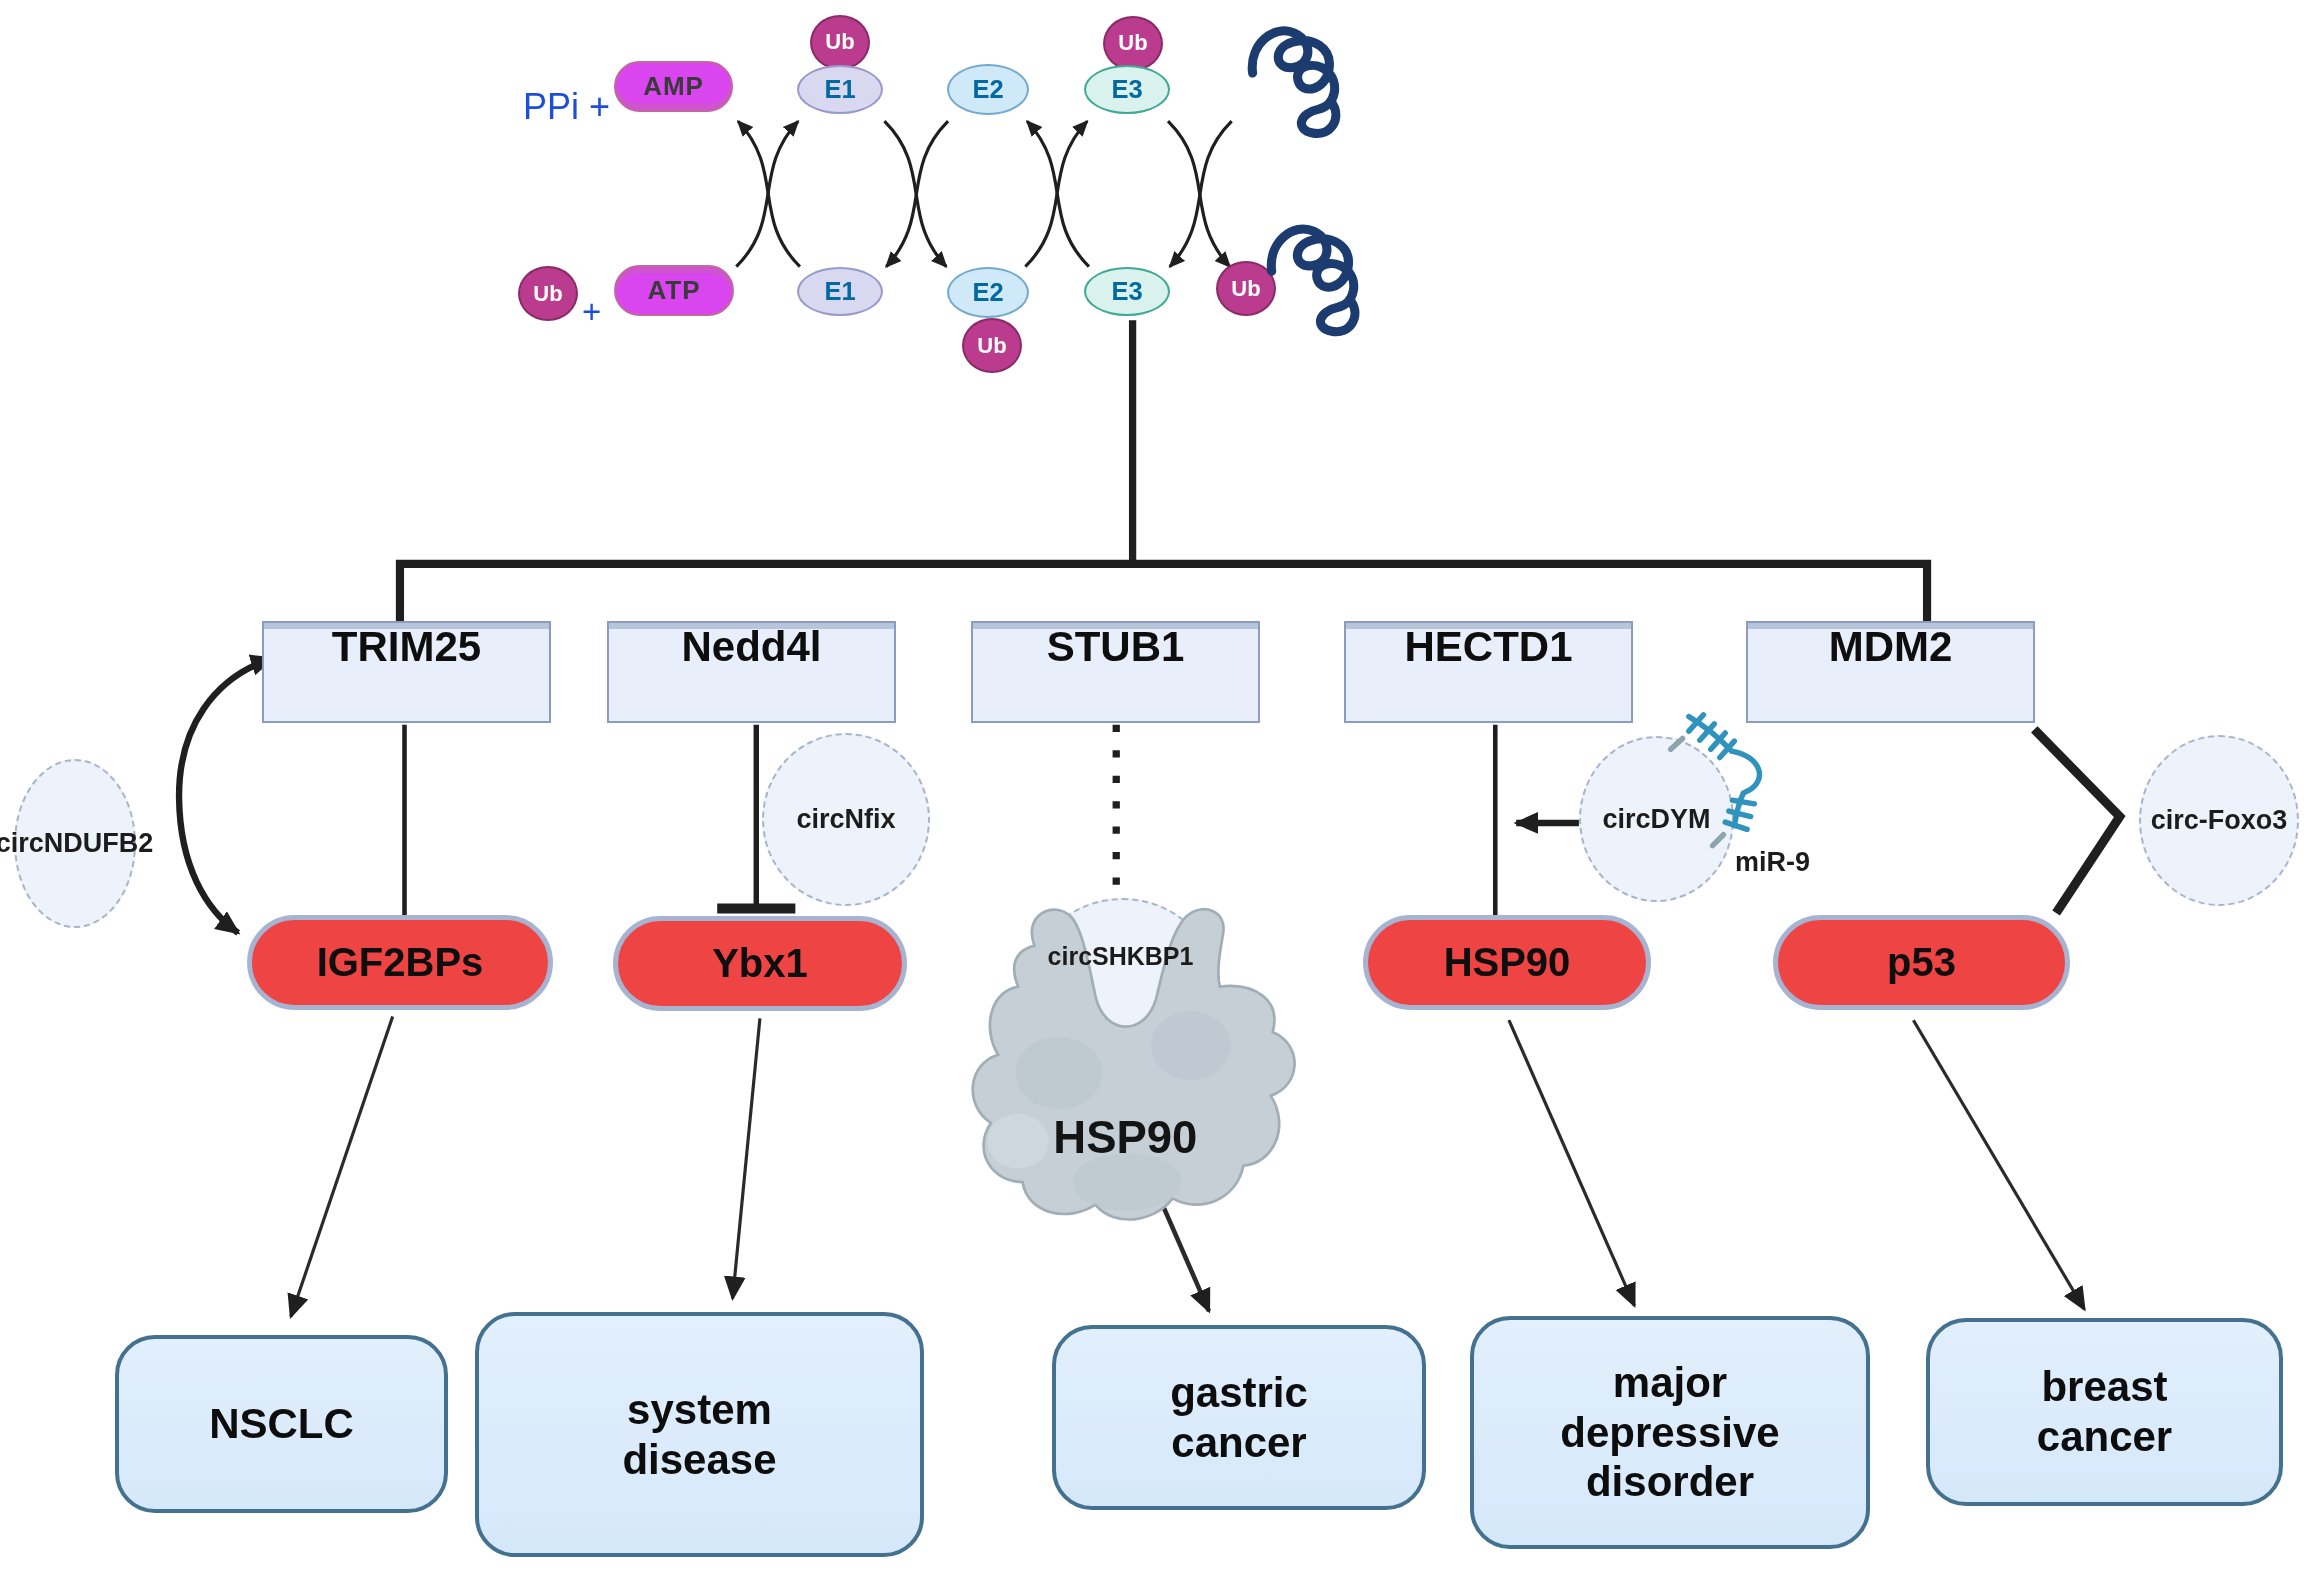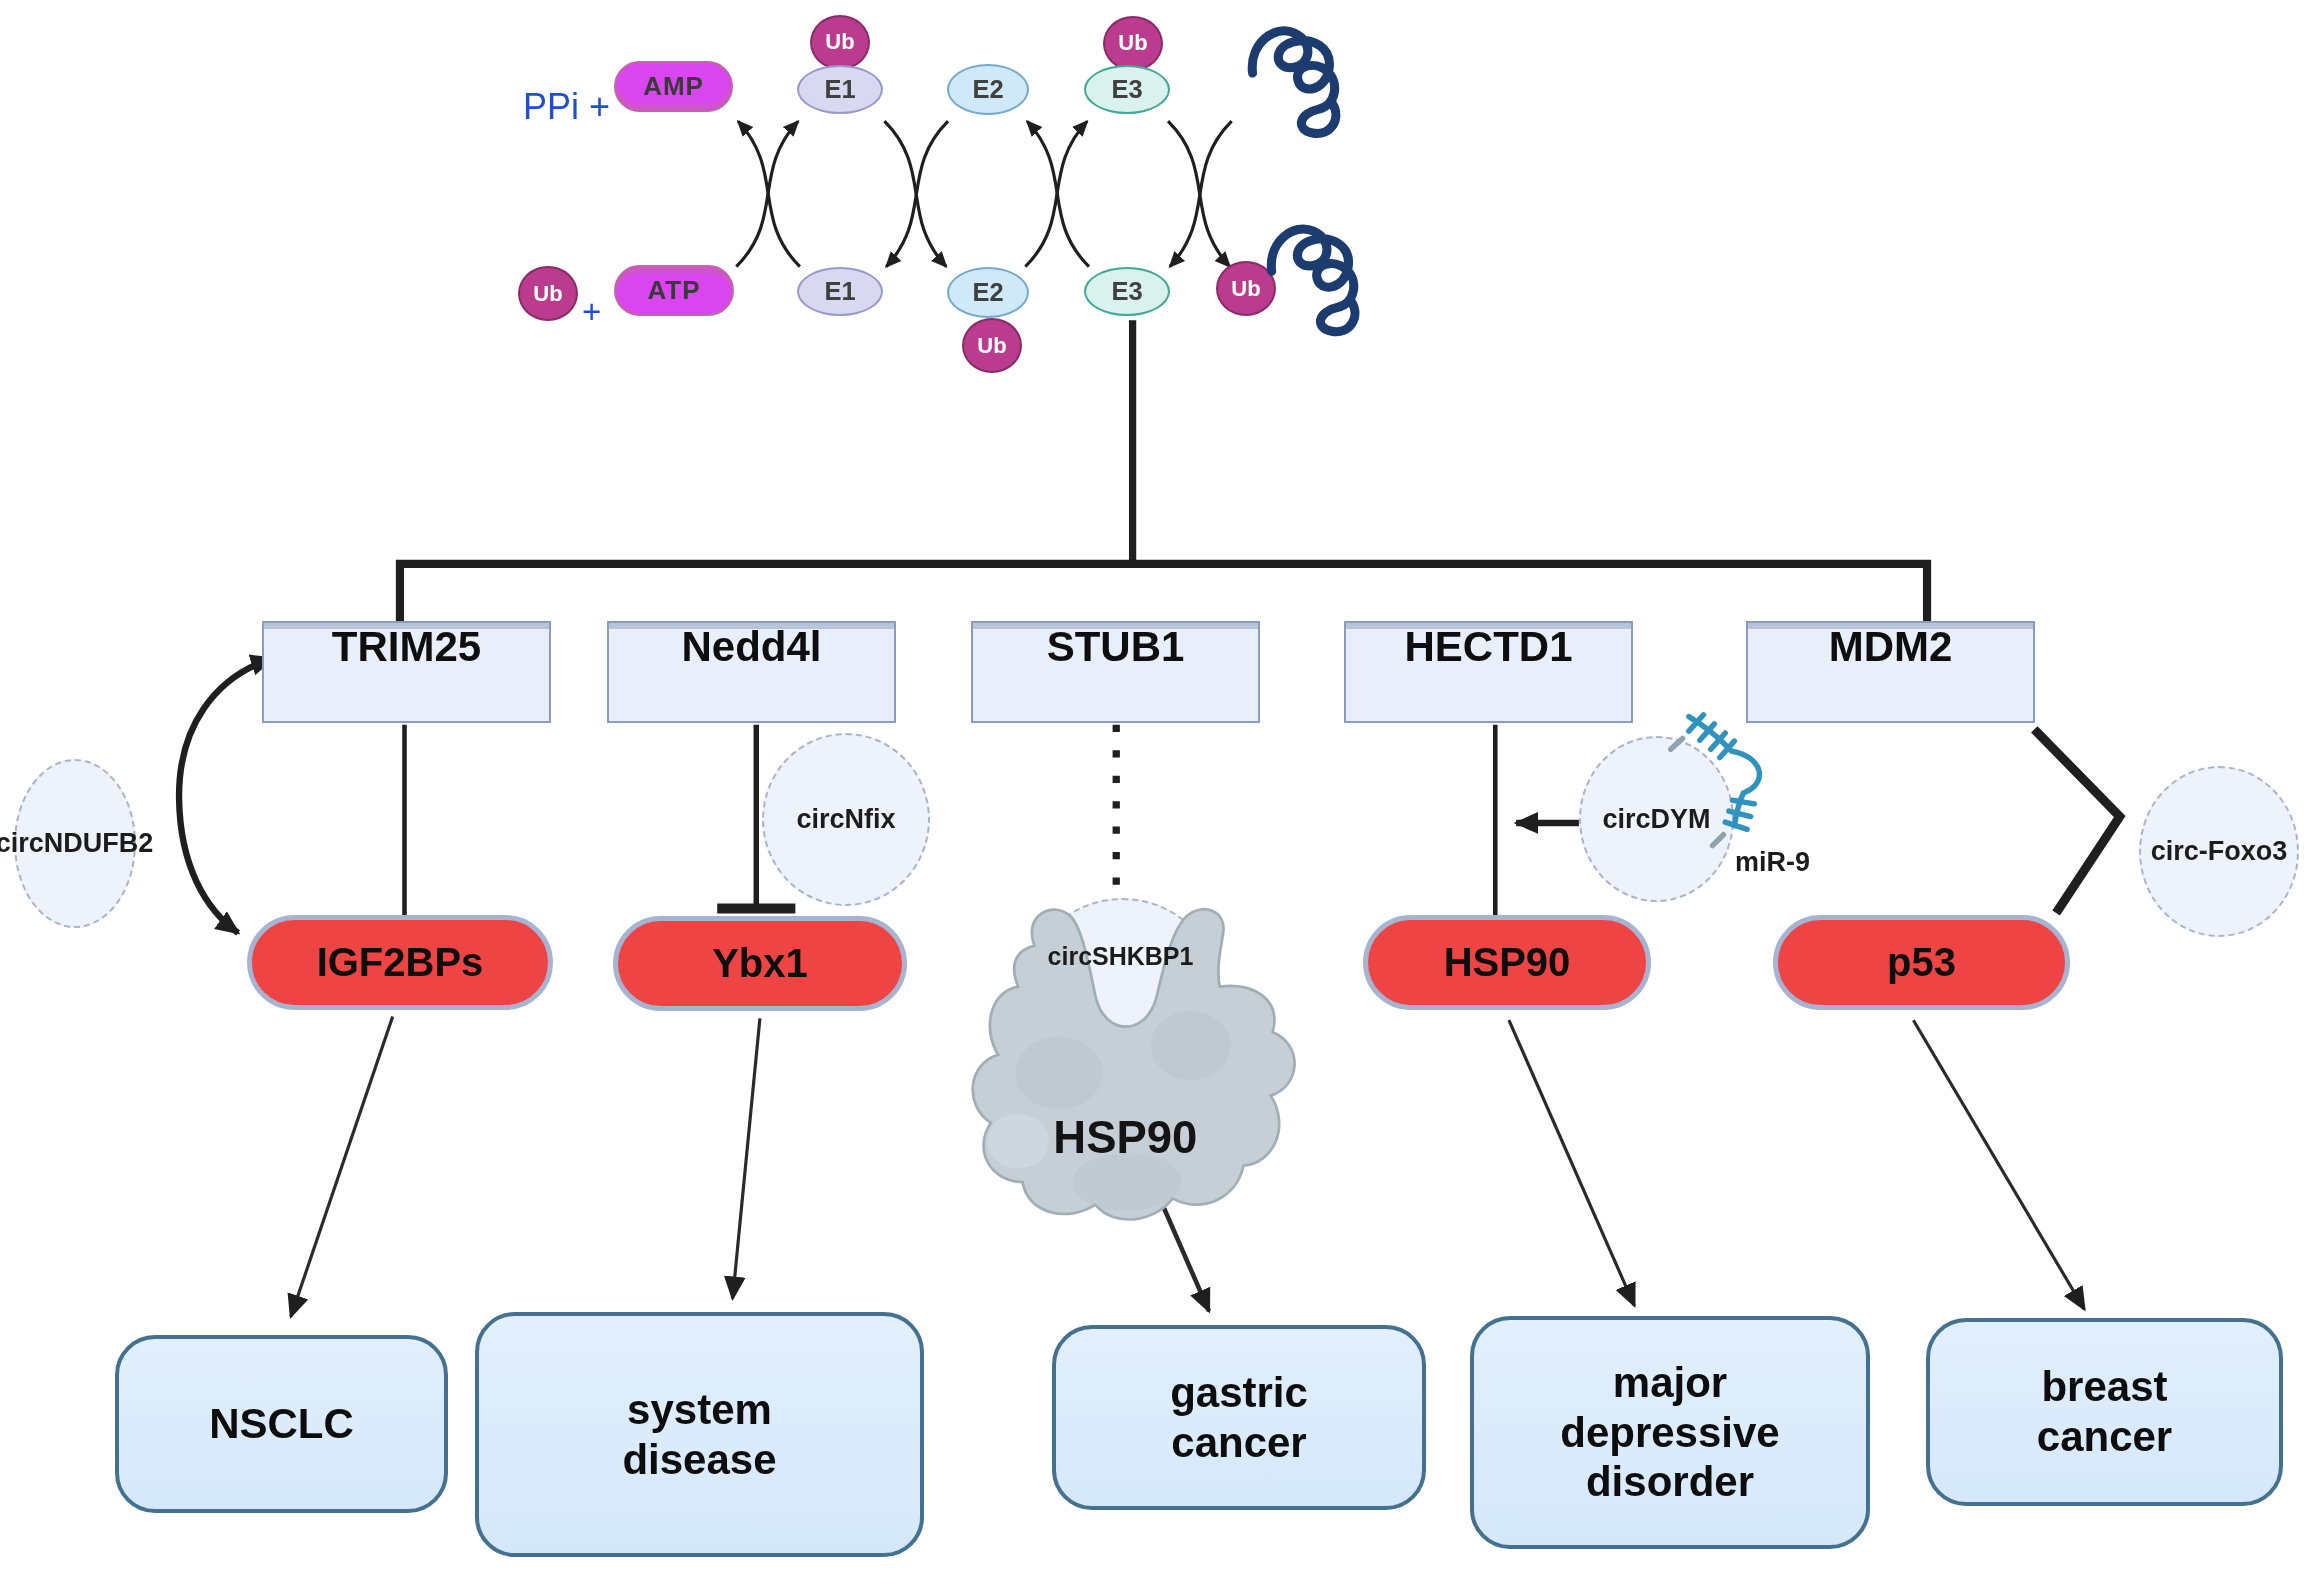--- a/index.html
+++ b/index.html
@@ -5,21 +5,21 @@
   html,body{margin:0;padding:0;background:#ffffff;}
   .canvas{position:relative;width:2317px;height:1575px;background:#ffffff;overflow:hidden;
           font-family:"Liberation Sans", sans-serif;}
   .abs{position:absolute;}
   svg{position:absolute;left:0;top:0;}
   
   .ub{width:56px;height:51px;border-radius:50%;background:#bb3c8e;border:2.7px solid #8a2b69;
       color:#ffffff;font-weight:bold;font-size:22px;display:flex;align-items:center;justify-content:center;z-index:2;}
   .nuc{height:47px;border-radius:26px;background:#d946ef;border:2.7px solid #c2679f;color:#3a3a3a;
       font-weight:bold;font-size:26px;letter-spacing:0.9px;display:flex;align-items:center;justify-content:center;z-index:2;}
-  .enz{border-radius:50%;font-weight:bold;font-size:25.5px;color:#404040;
+  .enz{border-radius:50%;font-weight:bold;font-size:25.5px;color:#0369a1;
       display:flex;align-items:center;justify-content:center;z-index:2;}
   .e1{background:#d9d8f1;border:2.7px solid #9a99cc;}
   .e2{background:#d0e9f8;border:2.7px solid #74a9cf;}
   .e3{background:#d9f2ed;border:2.7px solid #3fa993;}
   .cascade-txt{font-size:36px;font-weight:400;color:#1d4ed8;z-index:2;white-space:nowrap;margin-top:24px;}
   
   .ligase{height:98px;background:linear-gradient(#b7c5db 6.4px,#e9effa 6.4px);
       border:2.7px solid #8b9cc0;display:flex;align-items:flex-start;justify-content:center;
       font-size:42px;font-weight:bold;color:#0e0e0e;z-index:2;}
   
@@ -159,21 +159,21 @@
   <div class="abs dcircle" style="left:13.6px;top:759px;width:118px;height:165px;">
       <span>circNDUFB2</span>
     </div>
   <div class="abs dcircle" style="left:762px;top:733px;width:164px;height:169px;">
       <span>circNfix</span>
     </div>
   <div class="abs dcircle" style="left:1025px;top:898px;width:191px;height:185px;"></div>
   <div class="abs dcircle" style="left:1579px;top:736px;width:151px;height:162px;">
       <span>circDYM</span>
     </div>
-  <div class="abs dcircle" style="left:2139px;top:766px;width:156px;height:167px;align-items:center;">
+  <div class="abs dcircle" style="left:2139px;top:735px;width:156px;height:167px;align-items:center;">
       <span>circ-Foxo3</span>
     </div>
 
   <div class="abs pill" style="left:247px;top:915px;width:296px;">
       <span>IGF2BPs</span>
     </div>
   <div class="abs pill" style="left:613px;top:916px;width:284px;">
       <span>Ybx1</span>
     </div>
   <div class="abs pill" style="left:1363px;top:915px;width:278px;">

